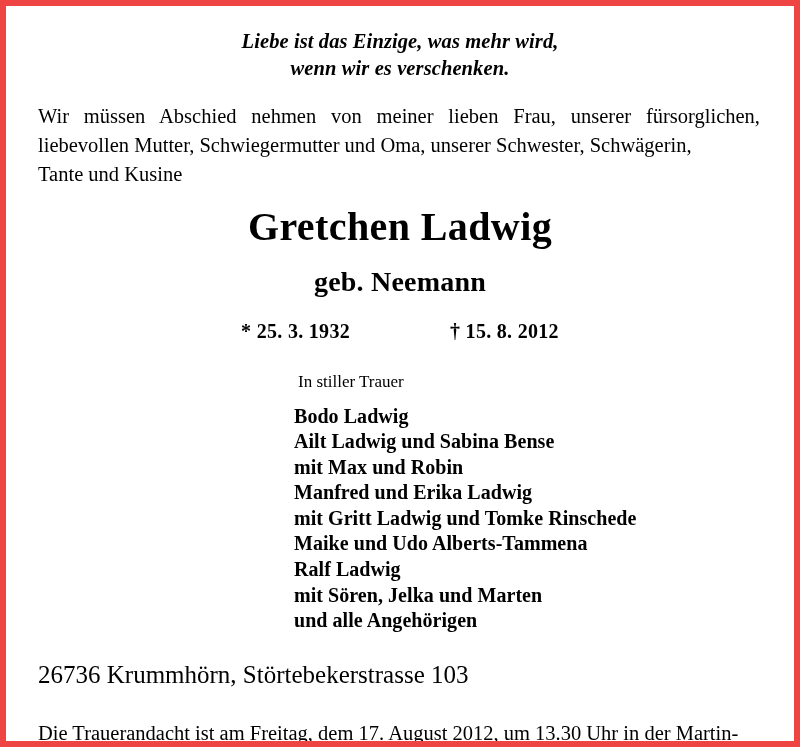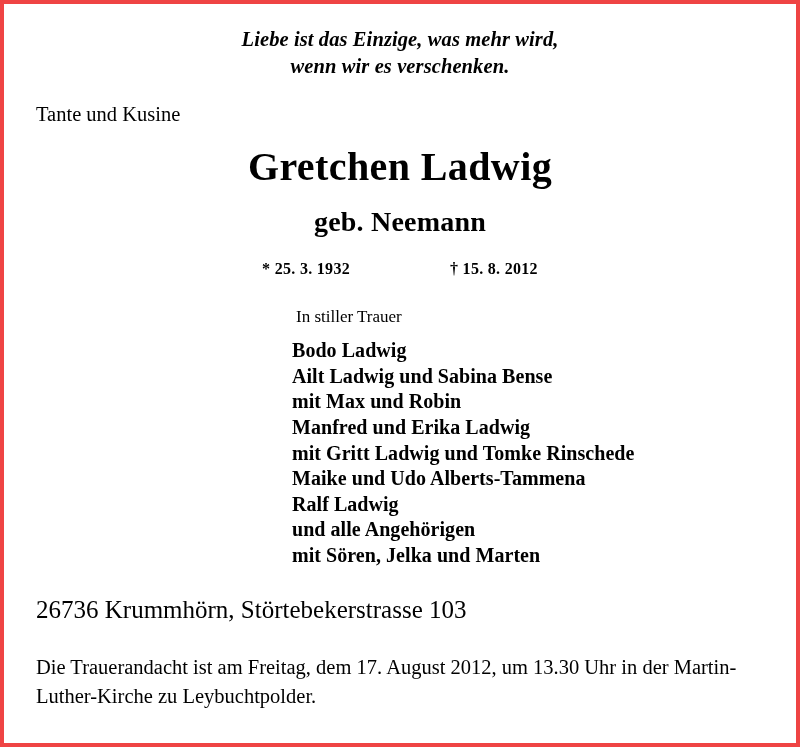--- a/index.html
+++ b/index.html
@@ -13,21 +13,21 @@
     color: #000000;
     -webkit-font-smoothing: antialiased;
   }
 
   .notice {
     position: relative;
     width: 800px;
     height: 747px;
     box-sizing: border-box;
     background: #ffffff;
-    border: 4px solid #ef4444;
+    border: 6px solid #ef4444;
     overflow: hidden;
   }
 
   .notice-inner {
     box-sizing: border-box;
     width: 100%;
     height: 100%;
     background: #ffffff;
     padding: 22px 30px 0 30px;
   }
@@ -74,21 +74,21 @@
     font-size: 28px;
     font-weight: bold;
     margin: 17px 0 0 0;
     letter-spacing: 0.2px;
   }
 
   
   .dates {
     margin: 22px 0 4px 0;
     text-align: center;
-    font-size: 16px;
+    font-size: 20px;
     font-weight: bold;
     letter-spacing: 0.3px;
   }
   .dates .date-birth { display: inline-block; }
   .dates .date-gap { display: inline-block; width: 100px; }
   .dates .date-death { display: inline-block; }
 
   
   .mourners {
     margin: 28px 0 0 0;
@@ -136,20 +136,21 @@
 
 <div class="notice">
   <div class="notice-inner">
 
     <div class="epigraph">
       <span class="epigraph-line">Liebe ist das Einzige, was mehr wird,</span>
       <span class="epigraph-line">wenn wir es verschenken.</span>
     </div>
 
     <p class="intro">
+      <span>Wir müssen Abschied nehmen von meiner lieben Frau, unserer fürsorglichen, liebevollen Mutter, Schwiegermutter und Oma, unserer Schwester, Schwägerin,</span>
       <span class="last-line">Tante und Kusine</span>
     </p>
 
     <div class="name-block">
       <div class="deceased-name">Gretchen Ladwig</div>
       <div class="maiden-name">geb. Neemann</div>
     </div>
 
     <div class="dates">
       <span class="date-birth">* 25. 3. 1932</span><span class="date-gap"></span><span class="date-death">† 15. 8. 2012</span>
@@ -158,22 +159,22 @@
     <div class="mourners">
       <div class="mourners-heading">In stiller Trauer</div>
       <ul class="mourners-list">
         <li>Bodo Ladwig</li>
         <li>Ailt Ladwig und Sabina Bense</li>
         <li>mit Max und Robin</li>
         <li>Manfred und Erika Ladwig</li>
         <li>mit Gritt Ladwig und Tomke Rinschede</li>
         <li>Maike und Udo Alberts-Tammena</li>
         <li>Ralf Ladwig</li>
+        <li>mit Sören, Jelka und Marten</li>
         <li>und alle Angehörigen</li>
-        <li>mit Sören, Jelka und Marten</li>
       </ul>
     </div>
 
     <div class="address">26736 Krummhörn, Störtebekerstrasse 103</div>
 
     <div class="service">
       <span class="svc-wrap">
         <span>Die Trauerandacht ist am Freitag, dem 17. August 2012, um 13.30 Uhr in der Martin-</span>
         <span class="svc-tail">Luther-Kirche zu Leybuchtpolder.</span>
       </span>

